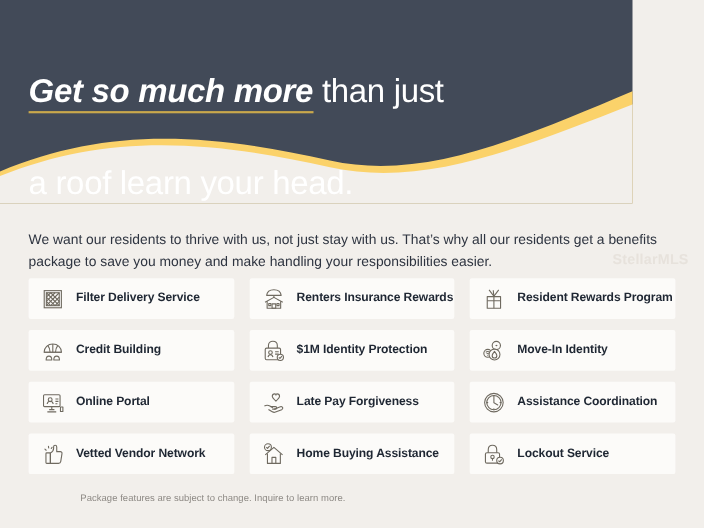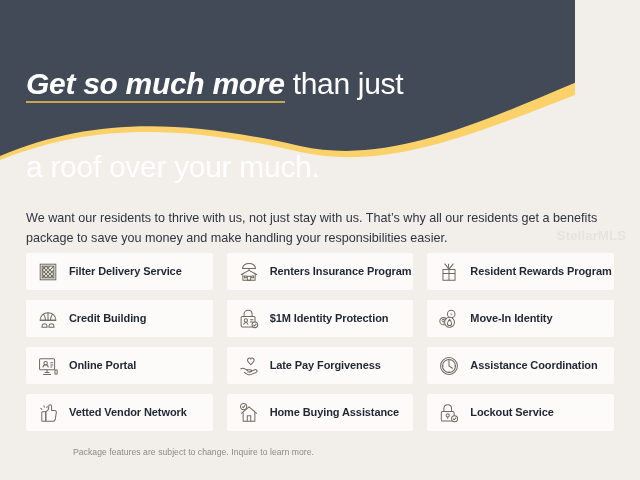--- a/index.html
+++ b/index.html
@@ -147,21 +147,21 @@
 
       <rect x="0" y="0" width="640" height="185" fill="#424a58"></rect>
 
       <path d="M0 156 C 95 116, 185 120, 300 146 C 400 168, 500 112, 640 56 L640 185 L0 185 Z" fill="#fbd26a"></path>
 
       <path d="M0 160 C 95 122, 185 126, 300 152 C 400 174, 500 122, 640 70 L640 185 L0 185 Z" fill="#f2efeb"></path>
     </svg>
 
     <div id="headline">
       <span class="hl-em">Get so much more</span><span> than just</span><br>
-      <span>a roof over your much.</span>
+      <span>a roof learn your head.</span>
     </div>
   </div>
 
   <div id="intro">We want our residents to thrive with us, not just stay with us. That’s why all our residents get a benefits package to save you money and make handling your responsibilities easier.</div>
 
   <div id="watermark">StellarMLS</div>
 
   <div id="grid">
 
     <div class="card">
@@ -181,21 +181,21 @@
         <svg viewBox="0 0 24 24" fill="none" stroke="#6f6a60" stroke-width="1.1" stroke-linejoin="round">
           <path d="M4.8 8.2 C 5.2 4.6, 8.3 2.6, 12 2.6 C 15.7 2.6, 18.8 4.6, 19.2 8.2 Z"></path>
           <path d="M12 8.2 L12 10.6"></path>
           <path d="M3.2 15 L12 10.2 L20.8 15"></path>
           <path d="M5.3 14 L5.3 21 L18.7 21 L18.7 14"></path>
           <rect x="10.2" y="16.6" width="3.6" height="4.4"></rect>
           <rect x="6.9" y="16.3" width="2.1" height="2.1"></rect>
           <rect x="15" y="16.3" width="2.1" height="2.1"></rect>
         </svg>
       </span>
-      <span class="card-label">Renters Insurance Program</span>
+      <span class="card-label">Renters Insurance Rewards</span>
     </div>
 
     <div class="card">
       <span class="card-icon">
         <svg viewBox="0 0 24 24" fill="none" stroke="#6f6a60" stroke-width="1.1" stroke-linejoin="round">
           <path d="M5.4 9.4 L18.6 9.4 L18.6 21 L5.4 21 Z"></path>
           <path d="M12 9.4 L12 21"></path>
           <path d="M5.4 13.6 L18.6 13.6"></path>
           <path d="M12 9 C 10 6.4, 8.4 4.2, 7.2 2.8"></path>
           <path d="M12 9 C 14 6.4, 15.6 4.2, 16.8 2.8"></path>

